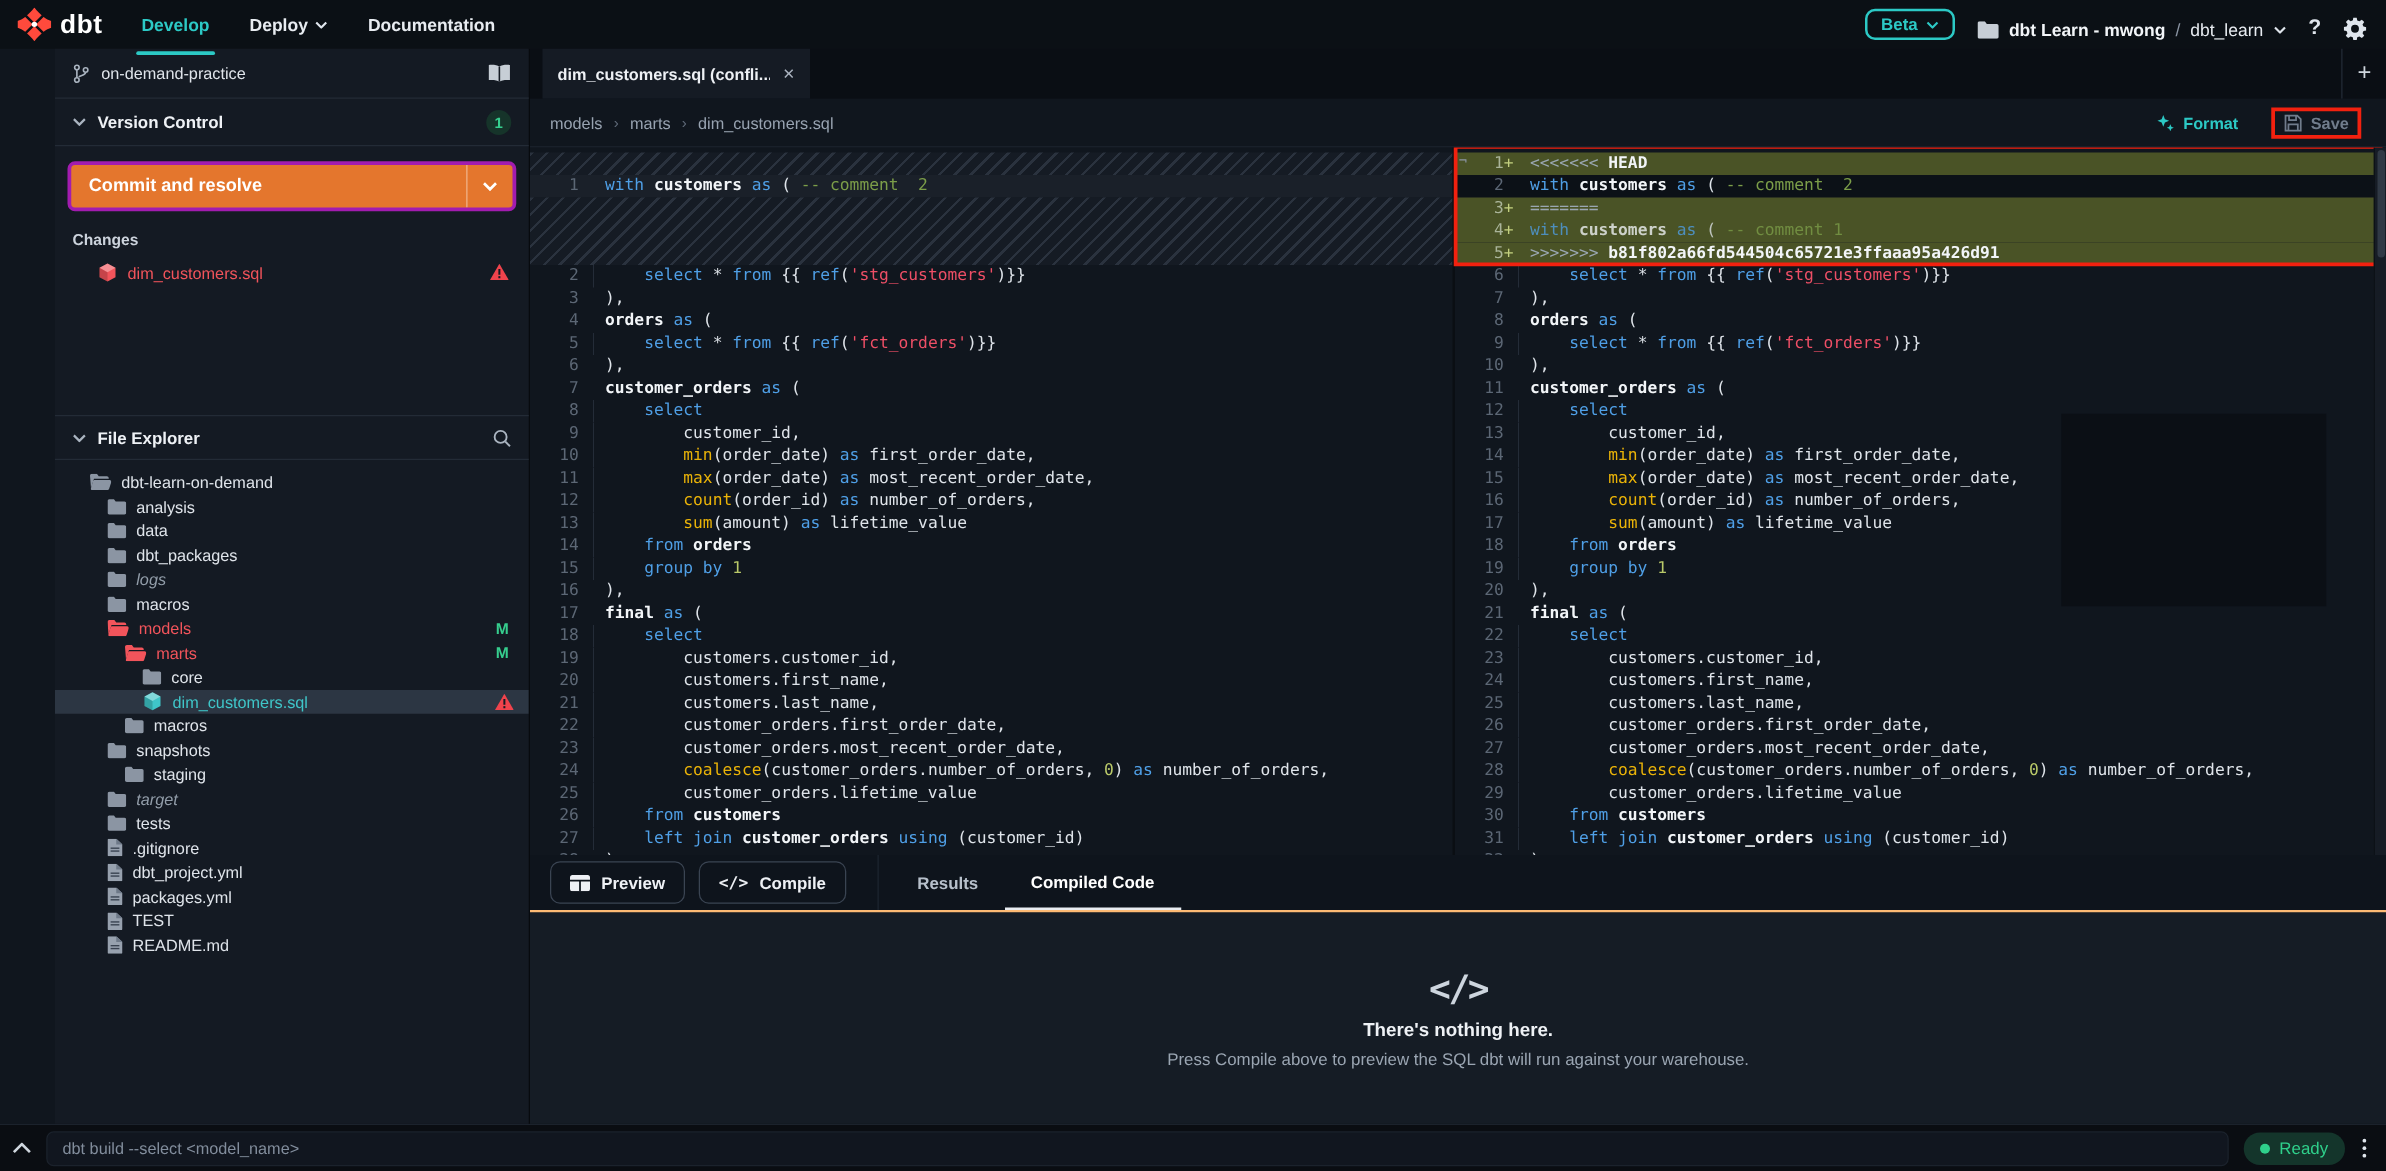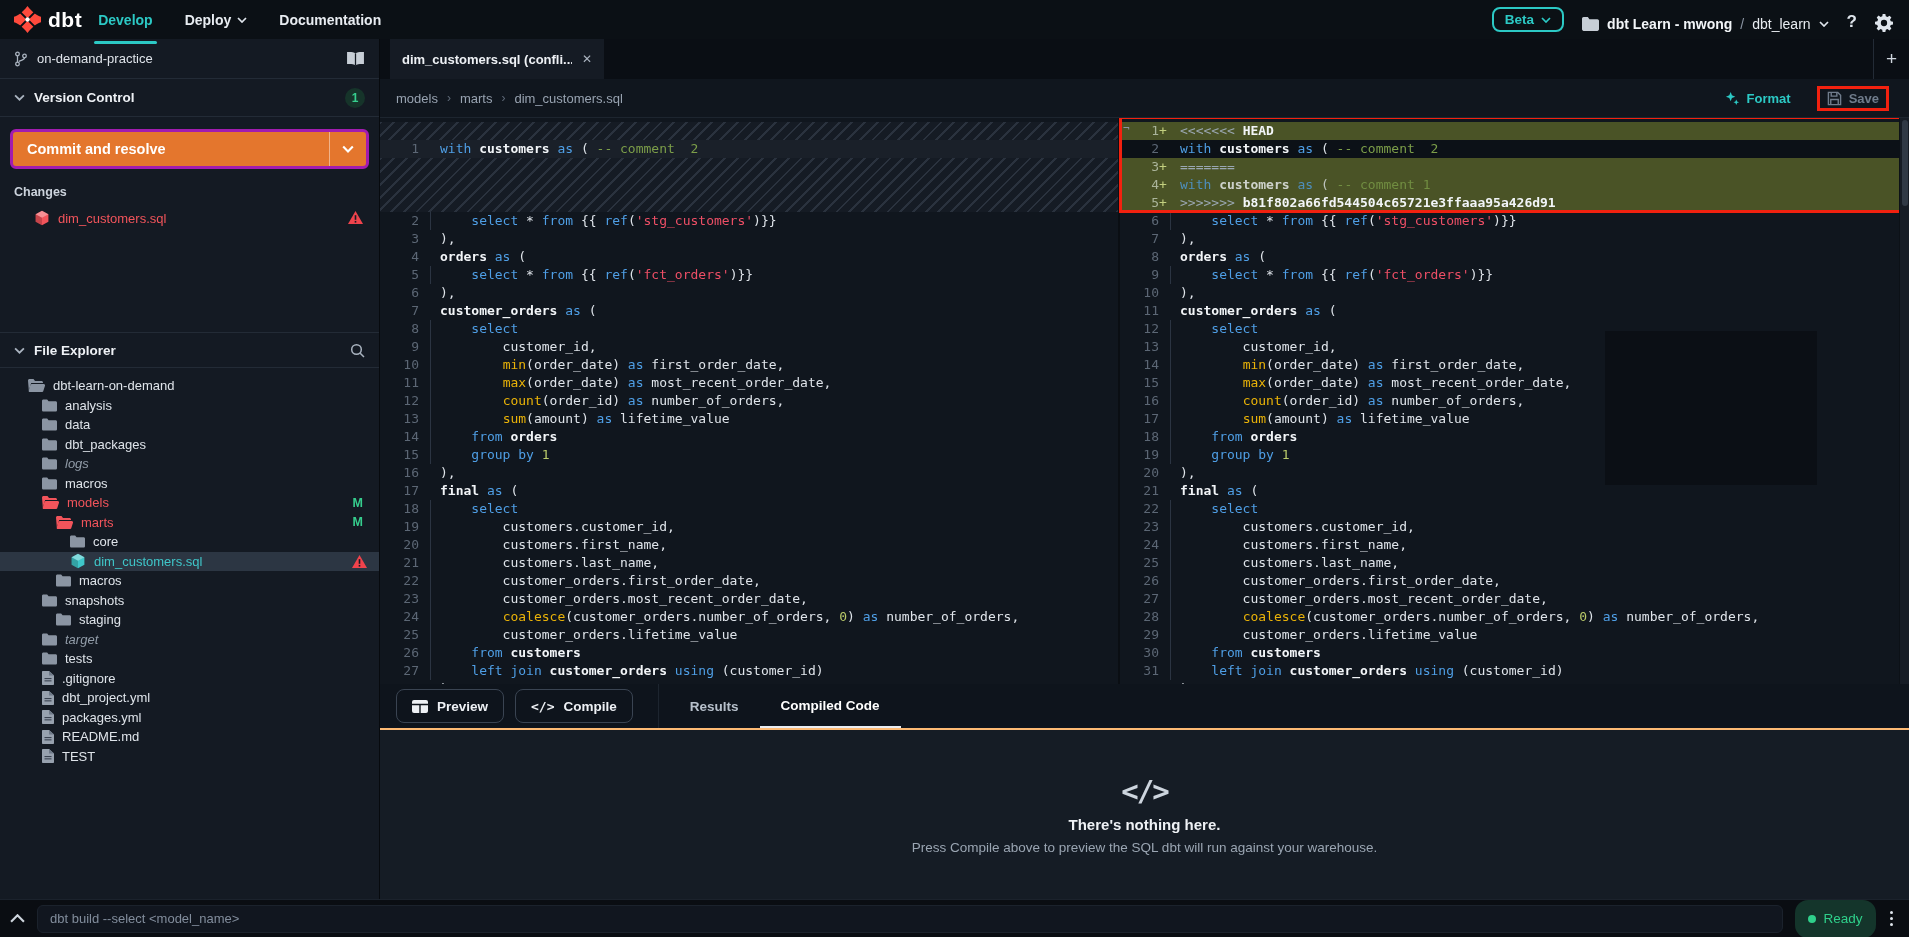--- a/index.html
+++ b/index.html
@@ -2,38 +2,38 @@
 <html><head>
 <meta charset="utf-8">
 <style>
   html,body{margin:0;padding:0;background:#05070a;}
   *{box-sizing:border-box;}
   .app{position:relative;width:1909px;height:937px;background:#10161e;color:#e8ecf1;
        font-family:"Liberation Sans",sans-serif;overflow:hidden;}
 
   
   .nav{height:39px;background:#0b1015;display:flex;align-items:center;padding:0 16px 0 14px;}
-  .brand{display:flex;align-items:center;gap:7px;margin-right:16px;text-align:center;}
+  .brand{display:flex;align-items:center;gap:7px;margin-right:31px;text-align:center;}
   .brand-text{font-size:21px;font-weight:700;color:#fff;letter-spacing:.5px;}
   .nav-item{position:relative;height:49px;display:flex;align-items:center;gap:6px;
             margin-right:32px;font-size:14px;font-weight:700;color:#e8ecf1;cursor:pointer;}
   .nav-item.active{color:#2cc9c5;}
   .nav-item.active::after{content:"";position:absolute;left:-4px;right:-4px;bottom:0;height:3px;
             background:#2cc9c5;border-radius:2px;}
   .nav-right{margin-left:auto;display:flex;align-items:flex-end;gap:18px;}
   .beta-pill{display:flex;align-items:center;gap:7px;border:2px solid #2cc9c5;border-radius:8px;
              padding:3px 11px;color:#2cc9c5;font-weight:700;font-size:13.5px;cursor:pointer;}
   .account{display:flex;align-items:center;gap:8px;font-size:14px;cursor:pointer;}
   .acct-name{font-weight:700;color:#f2f5f8;}
   .acct-sep{color:#8b95a3;}
   .acct-proj{color:#e8ecf1;}
   .help{font-size:17px;font-weight:700;color:#dfe5ec;cursor:pointer;}
 
   
-  .mainrow{display:flex;height:860px;}
+  .mainrow{display:flex;height:860px;padding-left:44px;}
   .sidebar{width:380px;background:#141a23;border-right:1px solid #070a0e;display:flex;
            flex-direction:column;flex:none;}
   .main{flex:1;min-width:0;display:flex;flex-direction:column;}
 
   
   .repo-row{height:40px;display:flex;align-items:center;gap:9px;padding:0 14px;
             border-bottom:1px solid #232b36;font-size:13px;color:#dfe4ea;}
   .repo-row .grow{flex:1;}
   .sec-header{height:38px;display:flex;align-items:center;gap:9px;padding:0 14px;
               border-bottom:1px solid #232b36;font-size:13.5px;font-weight:700;color:#eef1f5;cursor:pointer;}
@@ -136,21 +136,21 @@
               letter-spacing:-2px;margin-bottom:8px;}
   .empty-title{font-size:15px;font-weight:700;color:#eef1f5;margin-bottom:7px;}
   .empty-sub{font-size:13.5px;color:#9aa5b2;}
 
   
   .cmdbar{height:38px;background:#0a0d12;border-top:1px solid #1b222c;display:flex;align-items:center;
           gap:12px;padding:0 14px 0 10px;}
   .cmd-input{flex:1;height:28px;background:#11161f;border:1px solid #1b222c;border-radius:6px;
              color:#c7cfd9;font-size:13px;font-family:"Liberation Sans",sans-serif;padding:0 12px;outline:none;}
   .cmd-input::placeholder{color:#828d9c;}
-  .ready-pill{display:flex;align-items:center;gap:7px;height:38px;padding:0 13px;border-radius:13px;
+  .ready-pill{display:flex;align-items:center;gap:7px;height:26px;padding:0 13px;border-radius:13px;
               background:#14352b;color:#2fd08b;font-size:13.5px;font-weight:400;}
   .ready-dot{width:8px;height:8px;border-radius:50%;background:#2fd08b;}
   .kebab{display:flex;flex-direction:column;gap:2.5px;cursor:pointer;padding:2px;}
   .kebab i{width:3.5px;height:3.5px;border-radius:50%;background:#dfe5ec;}
 </style>
 </head>
 <body>
 
 <div class="app">
 
@@ -435,32 +435,32 @@
           </div>
           <div class="trow" style="padding-left: 42px;">
             <span class="ticon">
               <svg width="12" height="14" viewBox="0 0 12 14">
                 <path d="M0 1c0-.6.4-1 1-1h6l5 4.6V13c0 .6-.4 1-1 1H1c-.6 0-1-.4-1-1z" fill="#97a1ae"></path>
                 <path d="M7 0l5 4.6H7z" fill="#6e7988"></path>
                 <rect x="2.5" y="7" width="7" height="1.1" fill="#394250"></rect>
                 <rect x="2.5" y="9.3" width="7" height="1.1" fill="#394250"></rect>
               </svg>
             </span>
-            <span class="tlabel">README.md</span>
+            <span class="tlabel">TEST</span>
           </div>
           <div class="trow" style="padding-left: 42px;">
             <span class="ticon">
               <svg width="12" height="14" viewBox="0 0 12 14">
                 <path d="M0 1c0-.6.4-1 1-1h6l5 4.6V13c0 .6-.4 1-1 1H1c-.6 0-1-.4-1-1z" fill="#97a1ae"></path>
                 <path d="M7 0l5 4.6H7z" fill="#6e7988"></path>
                 <rect x="2.5" y="7" width="7" height="1.1" fill="#394250"></rect>
                 <rect x="2.5" y="9.3" width="7" height="1.1" fill="#394250"></rect>
               </svg>
             </span>
-            <span class="tlabel">TEST</span>
+            <span class="tlabel">README.md</span>
           </div>
         </div>
     </div>
 
     <div class="main">
       <div class="tabstrip">
         <div class="tab">
           <span class="tab-title">dim_customers.sql (confli...</span>
           <span class="close">✕</span>
         </div>

